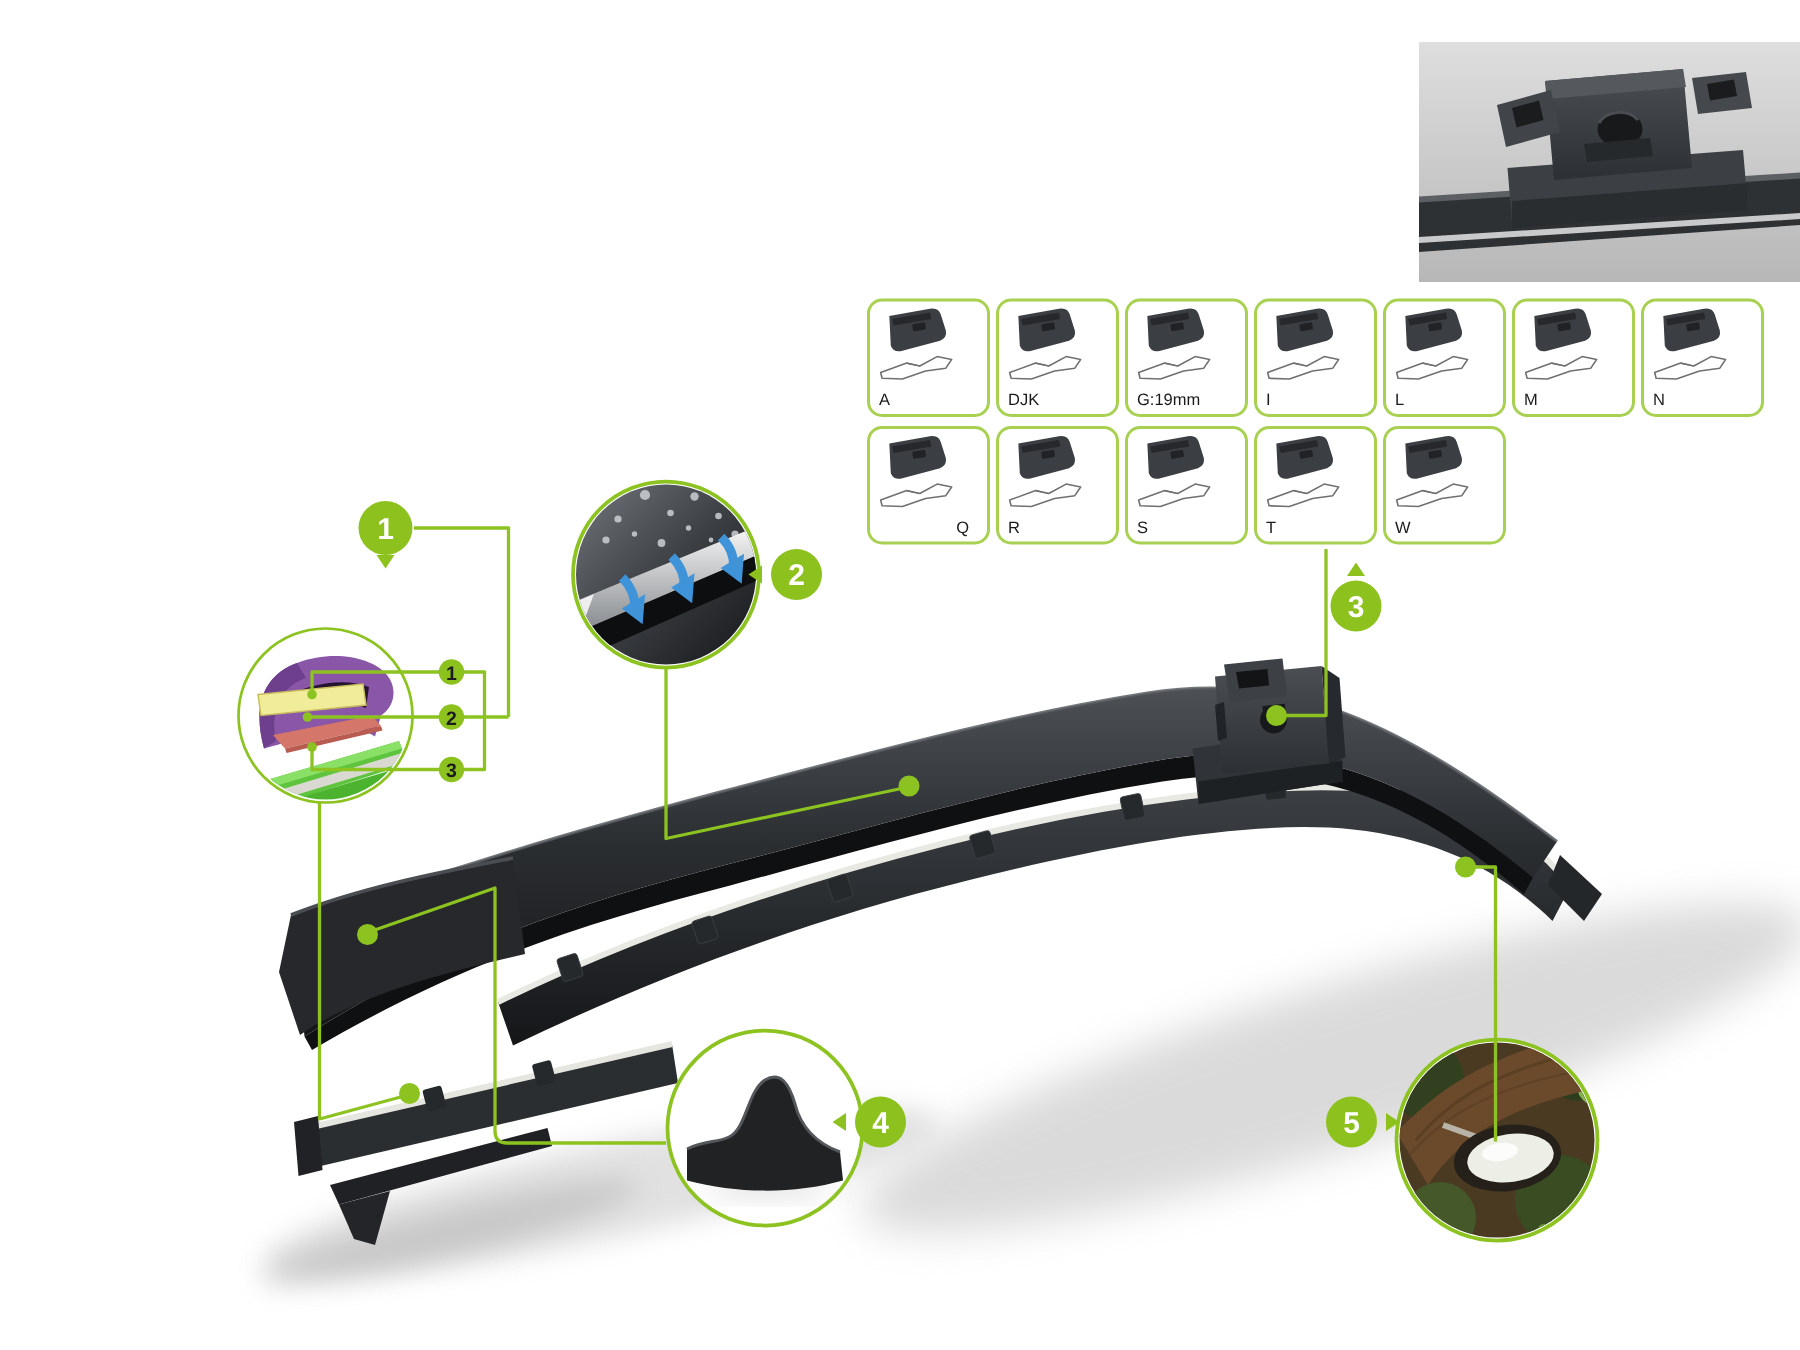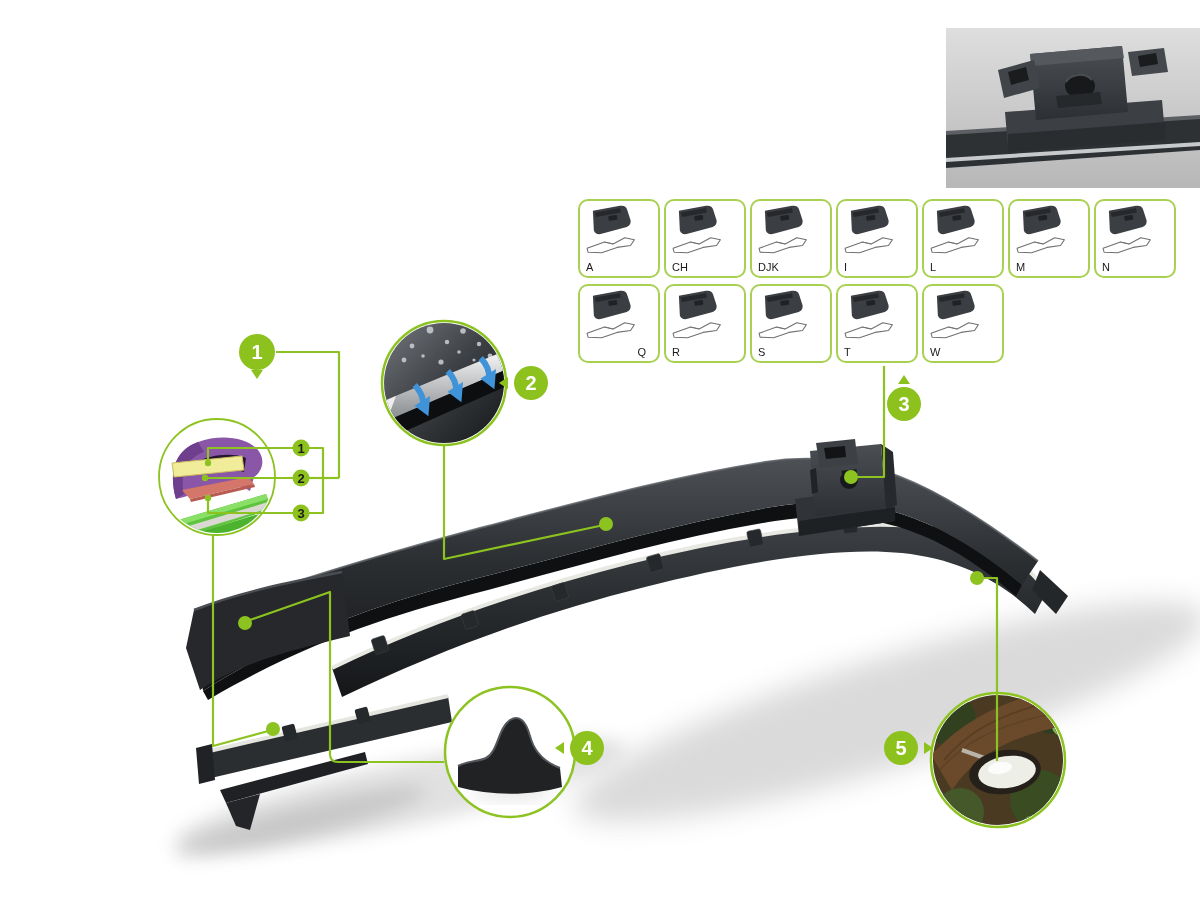--- a/index.html
+++ b/index.html
@@ -305,43 +305,43 @@
     <svg class="tile-art" viewBox="0 0 76 58">
       <path d="M12,9 L40,4 Q46,3 47.5,8 L51,19 Q52,24 47,26 L21,33 Q15,34.5 13,29.5 Z" fill="#3b3e42"></path>
       <path d="M14,11 L40,6.5 L41,11 L15,15.5 Z" fill="#26282b"></path>
       <rect x="28" y="14" width="9" height="5" rx="1" transform="rotate(-9 32 16)" fill="#202225"></rect>
       <path d="M6,48 L24,41.5 L33,43.5 L45,37 L55,39 L51,45 L37,47 L21,52.5 L7,52 Z" fill="#ffffff" stroke="#707070" stroke-width="1.1" stroke-linejoin="round"></path>
       <path d="M24,41.5 L33,43.5" stroke="#707070" stroke-width="0.8" fill="none"></path>
     </svg>
     <span class="tile-label">A</span>
   </div>
 
-  <div class="tile">
-    <svg class="tile-art" viewBox="0 0 76 58">
-      <path d="M12,9 L40,4 Q46,3 47.5,8 L51,19 Q52,24 47,26 L21,33 Q15,34.5 13,29.5 Z" fill="#3b3e42"></path>
-      <path d="M14,11 L40,6.5 L41,11 L15,15.5 Z" fill="#26282b"></path>
-      <rect x="28" y="14" width="9" height="5" rx="1" transform="rotate(-9 32 16)" fill="#202225"></rect>
-      <path d="M6,48 L24,41.5 L33,43.5 L45,37 L55,39 L51,45 L37,47 L21,52.5 L7,52 Z" fill="#ffffff" stroke="#707070" stroke-width="1.1" stroke-linejoin="round"></path>
-      <path d="M24,41.5 L33,43.5" stroke="#707070" stroke-width="0.8" fill="none"></path>
-    </svg>
-    <span class="tile-label">CH</span>
-  </div>
 
   <div class="tile">
     <svg class="tile-art" viewBox="0 0 76 58">
       <path d="M12,9 L40,4 Q46,3 47.5,8 L51,19 Q52,24 47,26 L21,33 Q15,34.5 13,29.5 Z" fill="#3b3e42"></path>
       <path d="M14,11 L40,6.5 L41,11 L15,15.5 Z" fill="#26282b"></path>
       <rect x="28" y="14" width="9" height="5" rx="1" transform="rotate(-9 32 16)" fill="#202225"></rect>
       <path d="M6,48 L24,41.5 L33,43.5 L45,37 L55,39 L51,45 L37,47 L21,52.5 L7,52 Z" fill="#ffffff" stroke="#707070" stroke-width="1.1" stroke-linejoin="round"></path>
       <path d="M24,41.5 L33,43.5" stroke="#707070" stroke-width="0.8" fill="none"></path>
     </svg>
     <span class="tile-label">DJK</span>
   </div>
 
 
+  <div class="tile">
+    <svg class="tile-art" viewBox="0 0 76 58">
+      <path d="M12,9 L40,4 Q46,3 47.5,8 L51,19 Q52,24 47,26 L21,33 Q15,34.5 13,29.5 Z" fill="#3b3e42"></path>
+      <path d="M14,11 L40,6.5 L41,11 L15,15.5 Z" fill="#26282b"></path>
+      <rect x="28" y="14" width="9" height="5" rx="1" transform="rotate(-9 32 16)" fill="#202225"></rect>
+      <path d="M6,48 L24,41.5 L33,43.5 L45,37 L55,39 L51,45 L37,47 L21,52.5 L7,52 Z" fill="#ffffff" stroke="#707070" stroke-width="1.1" stroke-linejoin="round"></path>
+      <path d="M24,41.5 L33,43.5" stroke="#707070" stroke-width="0.8" fill="none"></path>
+    </svg>
+    <span class="tile-label">G:19mm</span>
+  </div>
 
   <div class="tile">
     <svg class="tile-art" viewBox="0 0 76 58">
       <path d="M12,9 L40,4 Q46,3 47.5,8 L51,19 Q52,24 47,26 L21,33 Q15,34.5 13,29.5 Z" fill="#3b3e42"></path>
       <path d="M14,11 L40,6.5 L41,11 L15,15.5 Z" fill="#26282b"></path>
       <rect x="28" y="14" width="9" height="5" rx="1" transform="rotate(-9 32 16)" fill="#202225"></rect>
       <path d="M6,48 L24,41.5 L33,43.5 L45,37 L55,39 L51,45 L37,47 L21,52.5 L7,52 Z" fill="#ffffff" stroke="#707070" stroke-width="1.1" stroke-linejoin="round"></path>
       <path d="M24,41.5 L33,43.5" stroke="#707070" stroke-width="0.8" fill="none"></path>
     </svg>
     <span class="tile-label">I</span>

